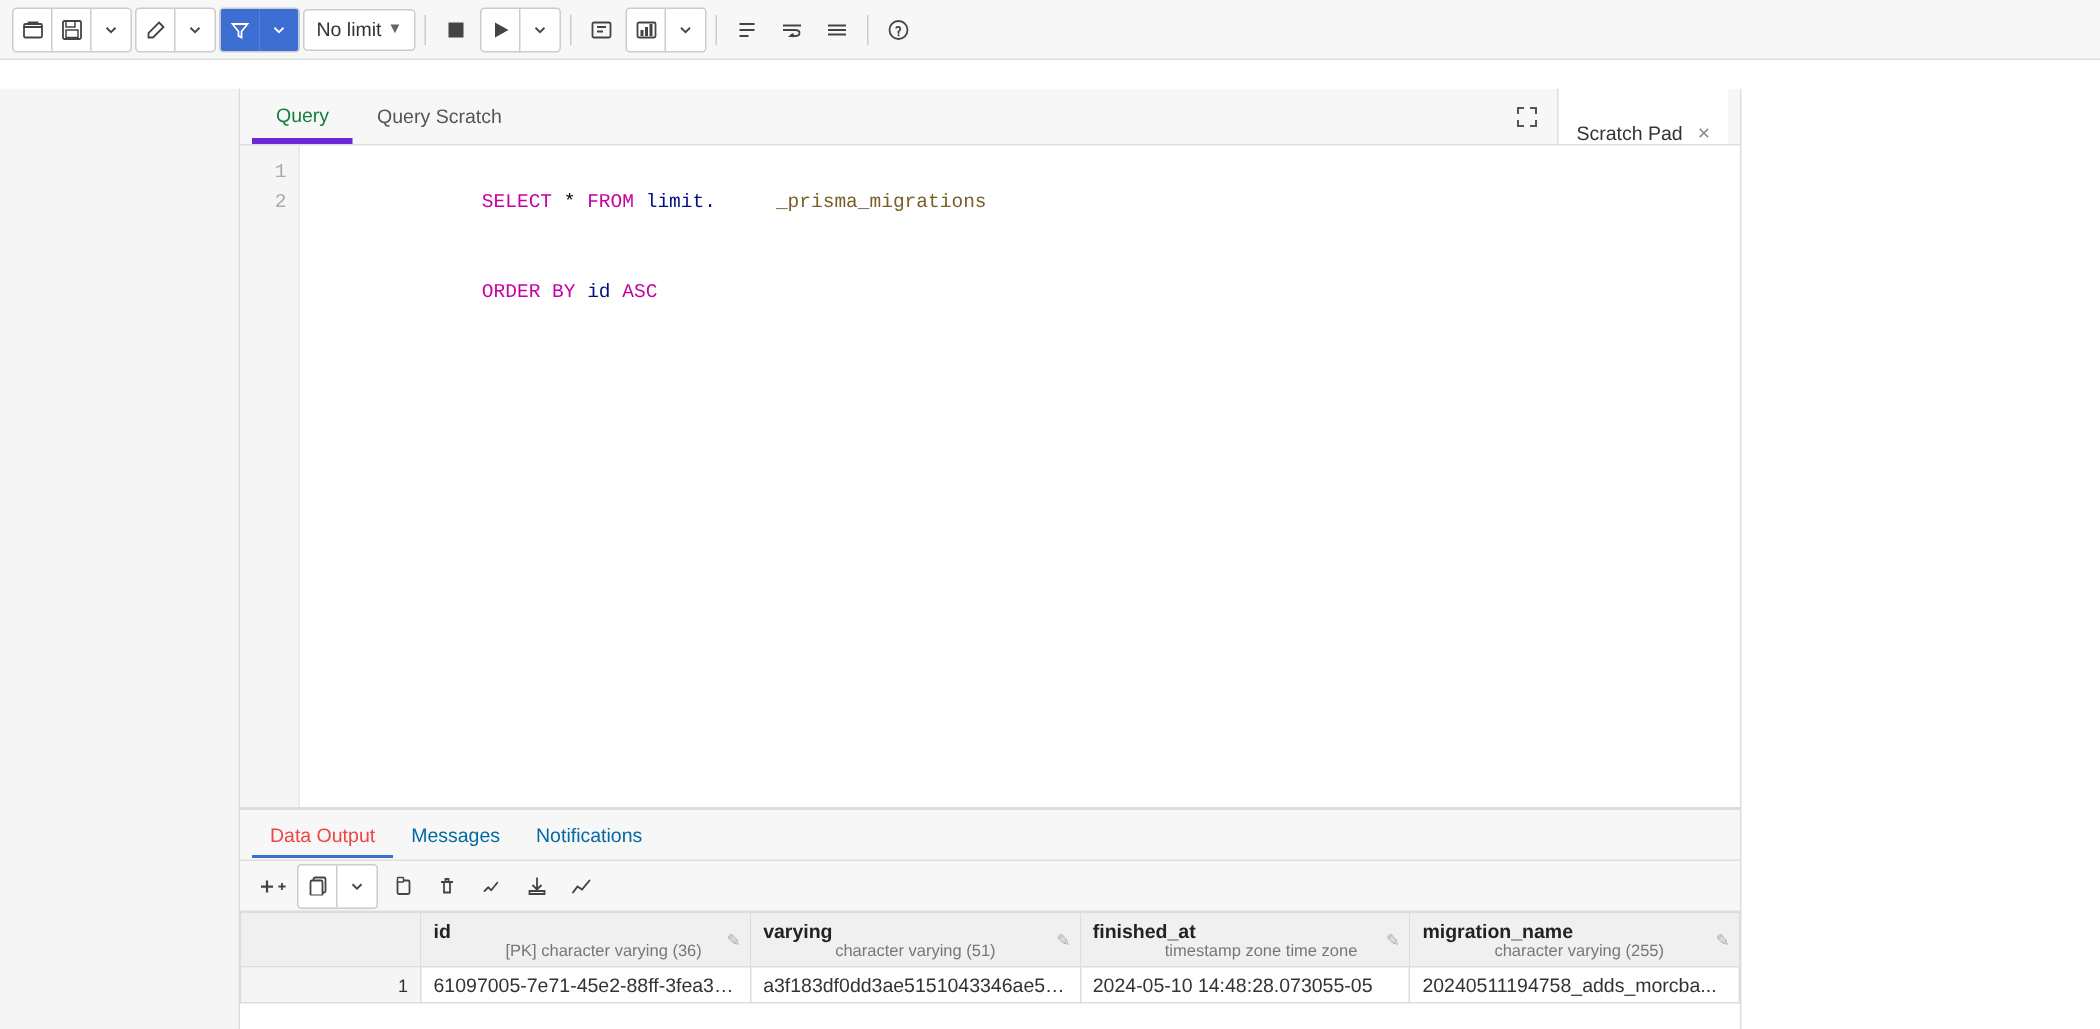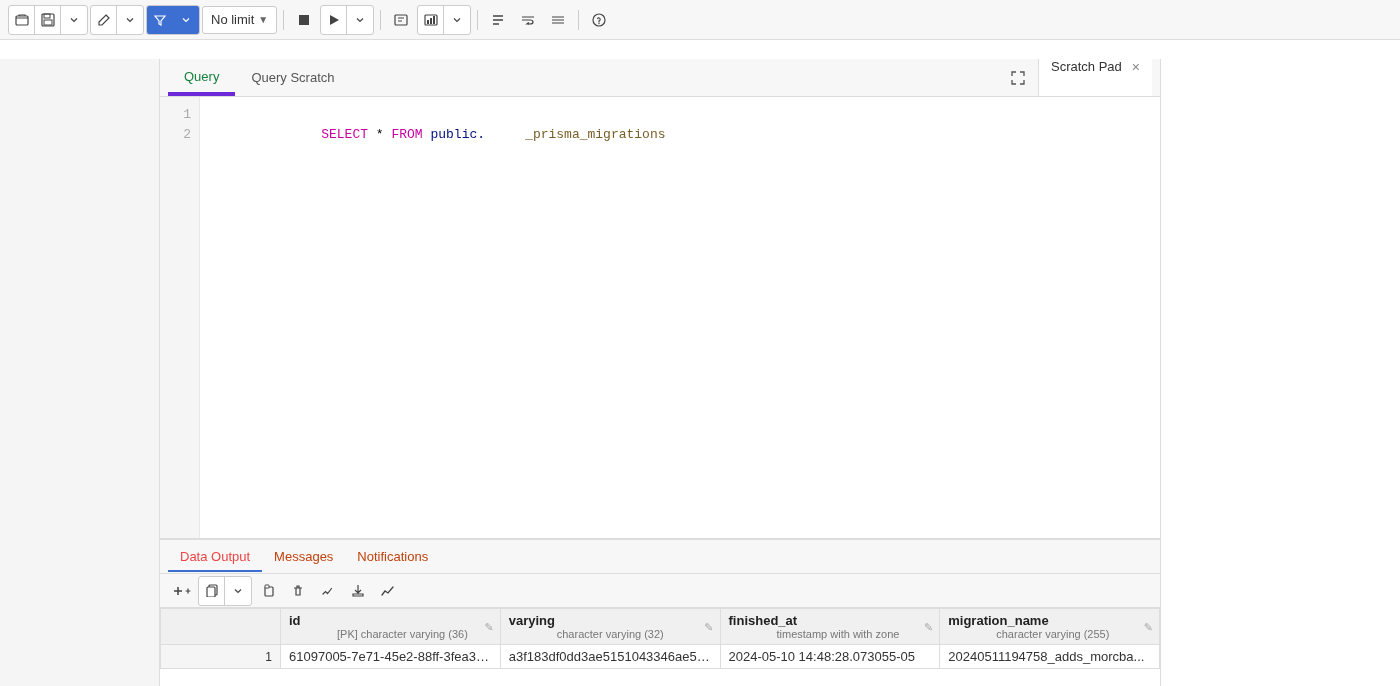--- a/index.html
+++ b/index.html
@@ -28,41 +28,41 @@
     .editor-section { flex: 1; display: flex; flex-direction: column; overflow: hidden; }
 
     
     .tabs-bar { display: flex; align-items: center; border-bottom: 1px solid #ddd; background: #f7f7f7; height: 38px; flex-shrink: 0; padding: 0 8px; }
     .tab { padding: 8px 16px; cursor: pointer; font-size: 13px; color: #555; border-bottom: 2px solid transparent; margin-bottom: -1px; }
     .tab.active { color: #15803d; border-bottom: 4px solid #6d28d9; font-weight: 400; }
     .tabs-spacer { flex: 1; }
     .expand-icon { width: 24px; height: 24px; display: flex; align-items: center; justify-content: center; cursor: pointer; color: #555; margin-right: 8px; }
 
     
-    .scratch-pad-tab { display: flex; align-items: flex-start; gap: 6px; padding: 0 12px; height: 100%; border-left: 1px solid #ddd; background: #fff; font-size: 13px; color: #333; cursor: pointer; }
+    .scratch-pad-tab { display: flex; align-items: flex-end; gap: 6px; padding: 0 12px; height: 100%; border-left: 1px solid #ddd; background: #fff; font-size: 13px; color: #333; cursor: pointer; }
     .scratch-pad-close { color: #888; cursor: pointer; font-size: 14px; margin-left: 4px; }
 
     
     .editor-area { flex: 1; display: flex; overflow: hidden; }
     .line-numbers { width: 40px; background: #f5f5f5; border-right: 1px solid #e8e8e8; padding: 8px 0; text-align: right; color: #aaa; font-family: 'Courier New', monospace; font-size: 13px; flex-shrink: 0; }
     .line-number { padding: 0 8px; line-height: 20px; }
     .code-editor { flex: 1; padding: 8px 12px; font-family: 'Courier New', monospace; font-size: 13px; line-height: 20px; background: #fff; overflow: auto; }
     .code-line { white-space: pre; }
     .kw { color: #c600a3; font-weight: normal; }
     .tbl { color: #795e26; margin-left: 40px; }
     .id-color { color: #001080; }
     .col { color: #001080; }
 
     
     .scratch-pad-panel { width: 240px; border-left: 1px solid #ddd; background: #fff; flex-shrink: 0; }
 
     
     .bottom-section { height: 148px; border-top: 2px solid #ddd; display: flex; flex-direction: column; flex-shrink: 0; }
     .bottom-tabs-bar { display: flex; align-items: center; border-bottom: 1px solid #ddd; background: #f7f7f7; height: 34px; padding: 0 8px; flex-shrink: 0; }
-    .bottom-tab { padding: 6px 12px; cursor: pointer; font-size: 13px; color: #c2410c; border-bottom: 2px solid transparent; margin-bottom: -1px; }
+    .bottom-tab { padding: 6px 12px; cursor: pointer; font-size: 13px; color: #0369a1; border-bottom: 2px solid transparent; margin-bottom: -1px; }
     .bottom-tab.active { color: #ef4444; border-bottom: 2px solid #3c6fd1; font-weight: 500; }
 
     
     .bottom-toolbar { display: flex; align-items: center; gap: 2px; padding: 4px 8px; background: #f7f7f7; border-bottom: 1px solid #ddd; height: 34px; flex-shrink: 0; }
 
     
     .data-table-container { flex: 1; overflow: auto; }
     .data-table { width: 100%; border-collapse: collapse; font-size: 13px; }
     .data-table th { background: #f0f0f0; border: 1px solid #ddd; padding: 4px 8px; text-align: left; font-weight: 500; white-space: nowrap; position: relative; min-width: 120px; }
     .data-table th .col-header { display: flex; flex-direction: column; }
@@ -236,21 +236,24 @@
 
       <div style="flex:1; display:flex; flex-direction:column; overflow:hidden;">
 
         <div class="editor-area">
           <div class="line-numbers">
             <div class="line-number">1</div>
             <div class="line-number">2</div>
           </div>
           <div class="code-editor">
             <div class="code-line">
-              <span class="kw">SELECT</span><span> * </span><span class="kw">FROM</span><span class="id-color"> public.</span><span class="tbl">_prisma_migrations</span>
+              <span class="kw">SELECT</span><span> * </span><span class="kw">FROM</span><span class="id-color"> limit.</span><span class="tbl">_prisma_migrations</span>
+            </div>
+            <div class="code-line">
+              <span class="kw">ORDER BY</span><span class="col"> id </span><span class="kw">ASC</span>
             </div>
           </div>
         </div>
 
         <div class="bottom-section">
 
           <div class="bottom-tabs-bar">
             <div class="bottom-tab active">
               <span>Data Output</span>
             </div>
@@ -322,28 +325,28 @@
                   <th>
                     <div class="col-header">
                       <span class="col-name">id</span>
                       <span class="col-type">[PK] character varying (36)</span>
                     </div>
                     <span class="edit-icon">✎</span>
                   </th>
                   <th>
                     <div class="col-header">
                       <span class="col-name">varying</span>
-                      <span class="col-type">character varying (32)</span>
+                      <span class="col-type">character varying (51)</span>
                     </div>
                     <span class="edit-icon">✎</span>
                   </th>
                   <th>
                     <div class="col-header">
                       <span class="col-name">finished_at</span>
-                      <span class="col-type">timestamp with with zone</span>
+                      <span class="col-type">timestamp zone time zone</span>
                     </div>
                     <span class="edit-icon">✎</span>
                   </th>
                   <th>
                     <div class="col-header">
                       <span class="col-name">migration_name</span>
                       <span class="col-type">character varying (255)</span>
                     </div>
                     <span class="edit-icon">✎</span>
                   </th>

